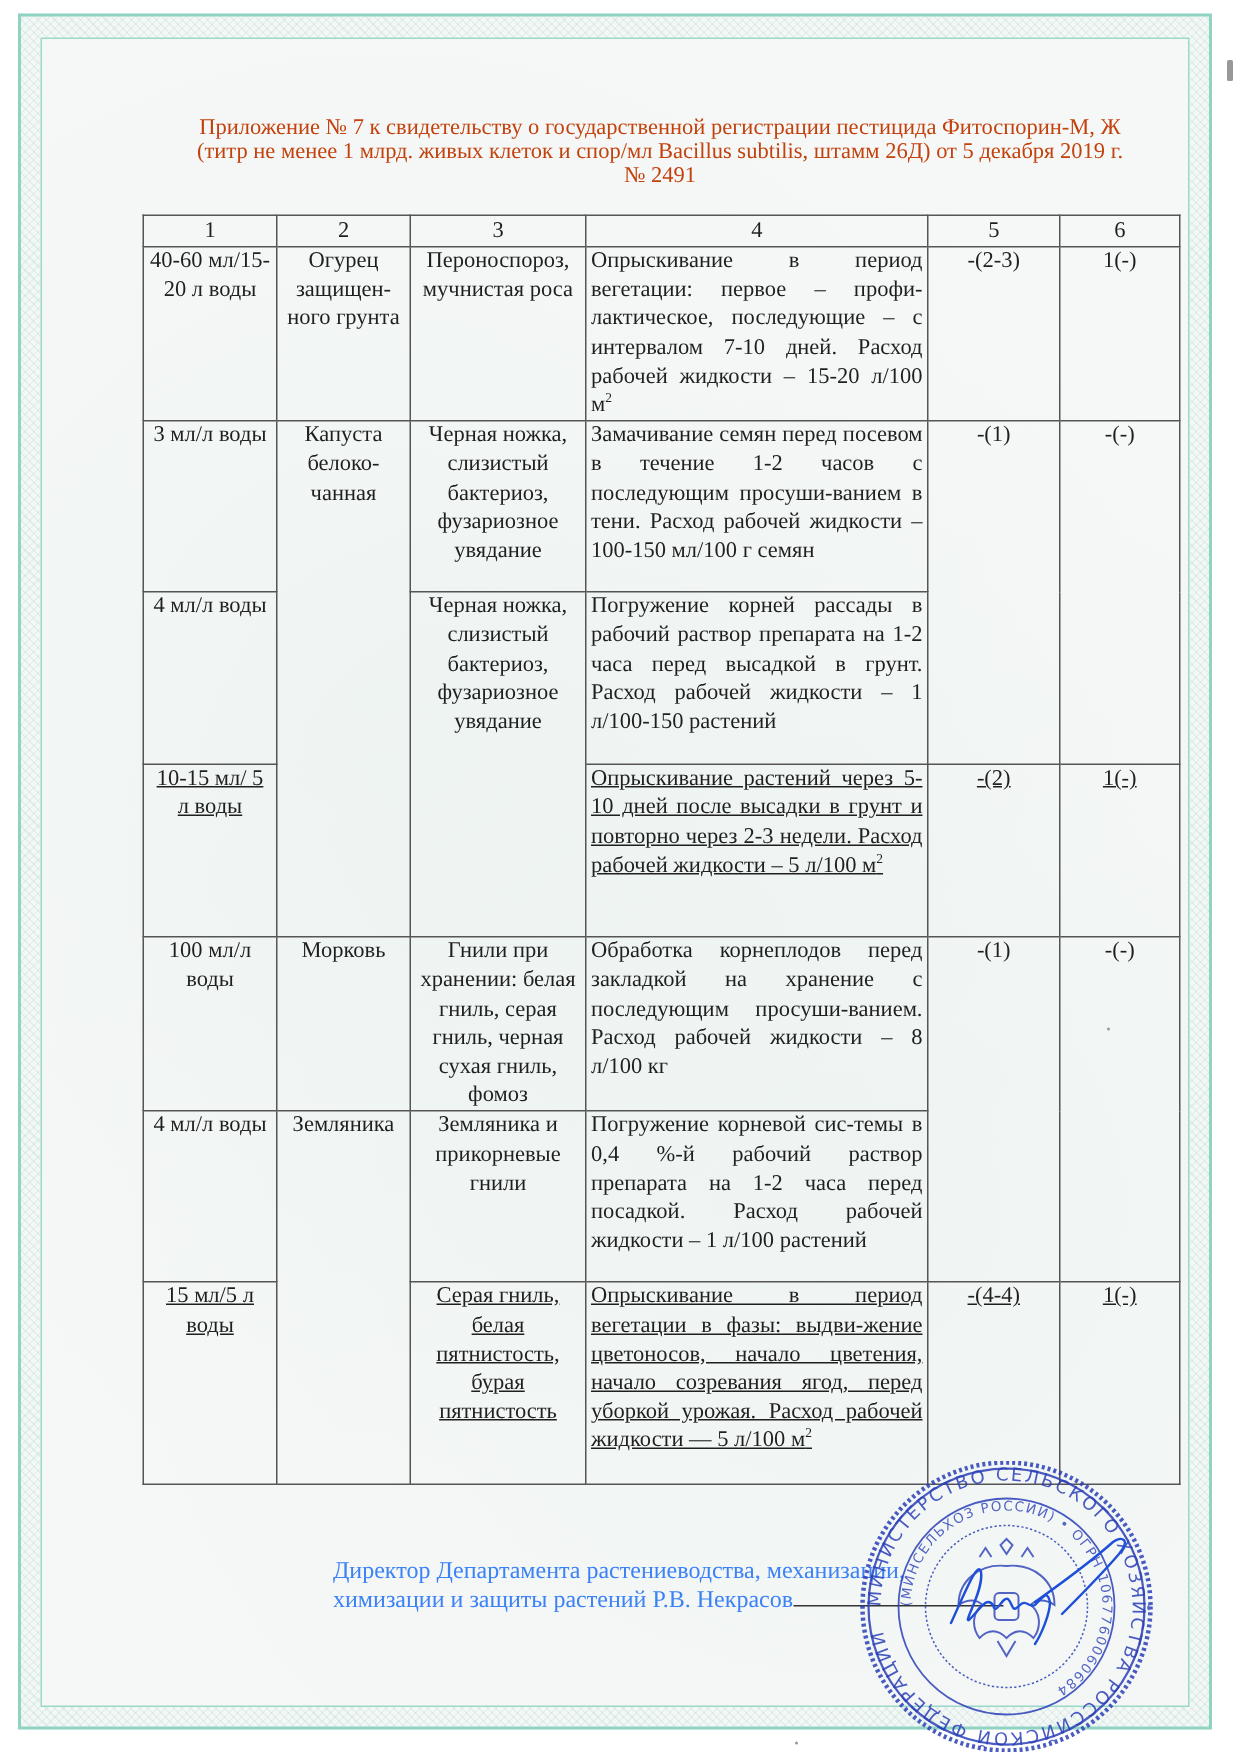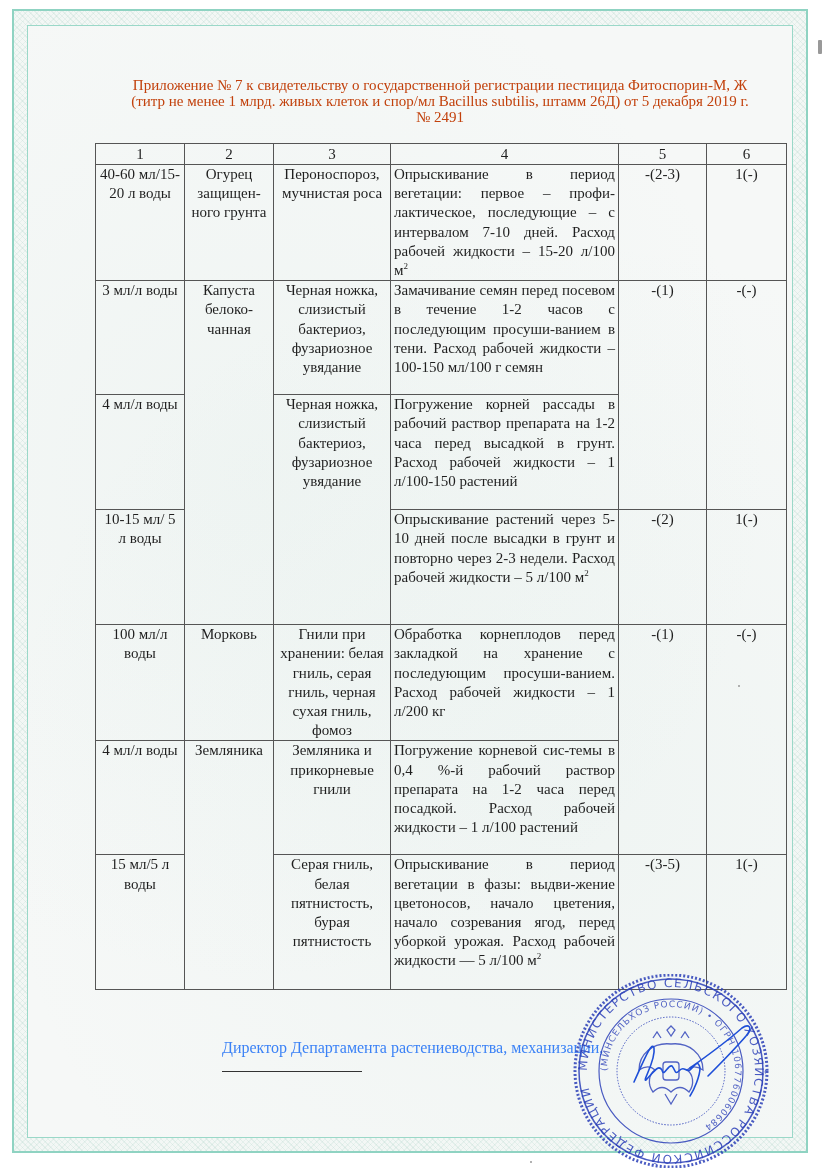--- a/index.html
+++ b/index.html
@@ -45,24 +45,24 @@
   table.reg td, table.reg th {
     border: 1.2px solid #555; vertical-align: top; padding: 0 3px;
     font-weight: normal;
   }
   table.reg th { height: 20px; text-align: center; line-height: 20px; }
   td.c { text-align: center; }
   td.j { text-align: justify; text-align-last: left; }
   .r1 { height: 114px; }
   .r2 { height: 114px; }
   .r3 { height: 115px; }
-  .r4 { height: 115px; }
+  .r4 { height: 115px; text-decoration: underline; }
   .r5 { height: 114px; }
   .r6 { height: 114px; }
-  .r7 { height: 135px; }
+  .r7 { height: 135px; text-decoration: underline; }
   sup { font-size: 9px; line-height: 0; }
   .footer {
     position: absolute; left: 222px; top: 1038px; width: 460px;
     font-size: 16px; line-height: 19px; color: #3b82f6;
   }
   .sig-line {
     display: inline-block; width: 140px; border-bottom: 1px solid #333; height: 12px;
     vertical-align: baseline;
   }
   .stamp {
@@ -131,43 +131,43 @@
     <tr class="r4">
       <td class="c">10-15 мл/ 5 л воды</td>
       <td class="j"><span>Опрыскивание растений через 5-10 дней после высадки в грунт и повторно через 2-3 недели. Расход рабочей жидкости – 5 л/100 м</span><sup>2</sup></td>
       <td class="c">-(2)</td>
       <td class="c">1(-)</td>
     </tr>
     <tr class="r5">
       <td class="c">100 мл/л воды</td>
       <td class="c">Морковь</td>
       <td class="c">Гнили при хранении: белая гниль, серая гниль, черная сухая гниль, фомоз</td>
-      <td class="j">Обработка корнеплодов перед закладкой на хранение с последующим просуши-ванием. Расход рабочей жидкости – 1 л/200 кг</td>
+      <td class="j">Обработка корнеплодов перед закладкой на хранение с последующим просуши-ванием. Расход рабочей жидкости – 8 л/100 кг</td>
       <td class="c" rowspan="2">-(1)</td>
       <td class="c" rowspan="2">-(-)</td>
     </tr>
     <tr class="r6">
       <td class="c">4 мл/л воды</td>
       <td class="c" rowspan="2">Земляника</td>
       <td class="c">Земляника и прикорневые гнили</td>
       <td class="j">Погружение корневой сис-темы в 0,4 %-й рабочий раствор препарата на 1-2 часа перед посадкой. Расход рабочей жидкости – 1 л/100 растений</td>
     </tr>
     <tr class="r7">
       <td class="c">15 мл/5 л воды</td>
       <td class="c">Серая гниль, белая пятнистость, бурая пятнистость</td>
       <td class="j"><span>Опрыскивание в период вегетации в фазы: выдви-жение цветоносов, начало цветения, начало созревания ягод, перед уборкой урожая. Расход рабочей жидкости — 5 л/100 м</span><sup>2</sup></td>
-      <td class="c">-(3-5)</td>
+      <td class="c">-(4-4)</td>
       <td class="c">1(-)</td>
     </tr>
   </tbody>
 </table>
 
 <div class="footer">
   <div>Директор Департамента растениеводства, механизации,</div>
-  <div><span class="sig-line"></span></div>
+  <div><span>химизации и защиты растений Р.В. Некрасов</span><span class="sig-line"></span></div>
 </div>
 
 <svg class="stamp" viewBox="0 0 196 194">
   <defs>
     <path id="stampOuterPath" d="M 98 97 m -84 0 a 84 84 0 1 1 168 0 a 84 84 0 1 1 -168 0"></path>
     <path id="stampInnerPath" d="M 98 97 m -64 0 a 64 64 0 1 1 128 0 a 64 64 0 1 1 -128 0"></path>
   </defs>
   <g fill="none" stroke="#2b3fb8" opacity="0.85">
     <circle cx="98" cy="97" r="96" stroke-width="3" stroke-dasharray="2 2"></circle>
     <circle cx="98" cy="97" r="92" stroke-width="1.5"></circle>

